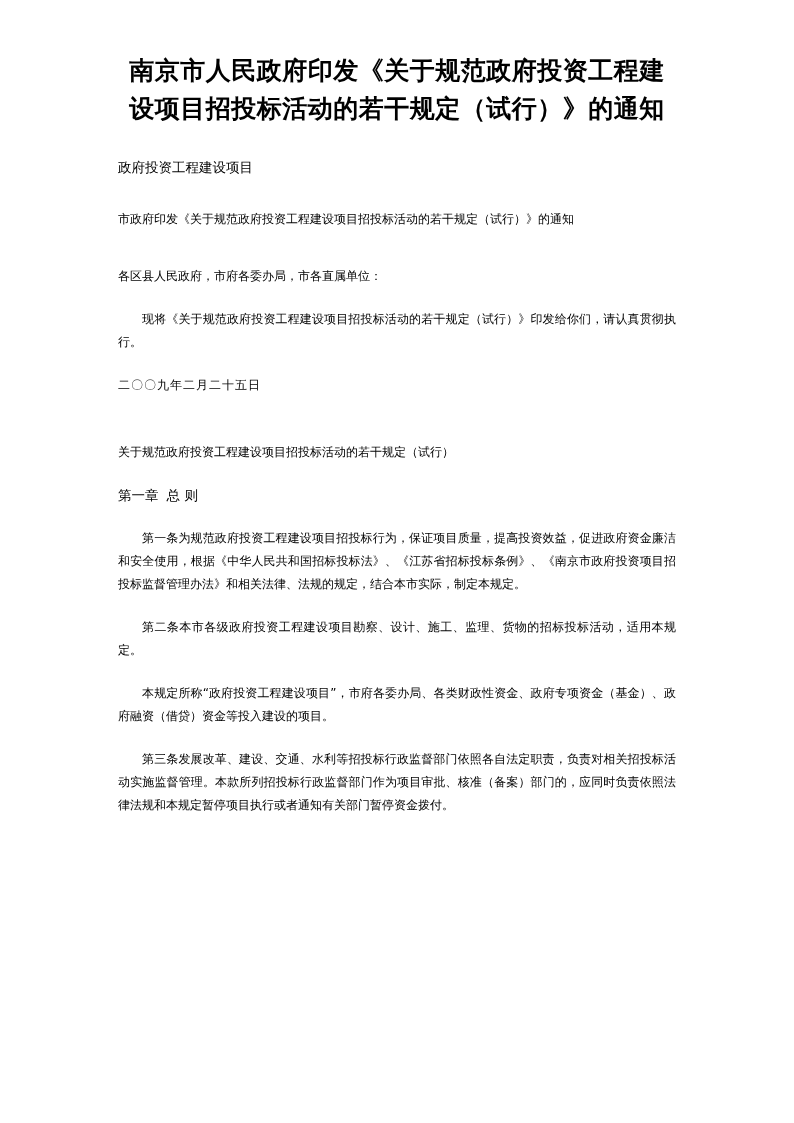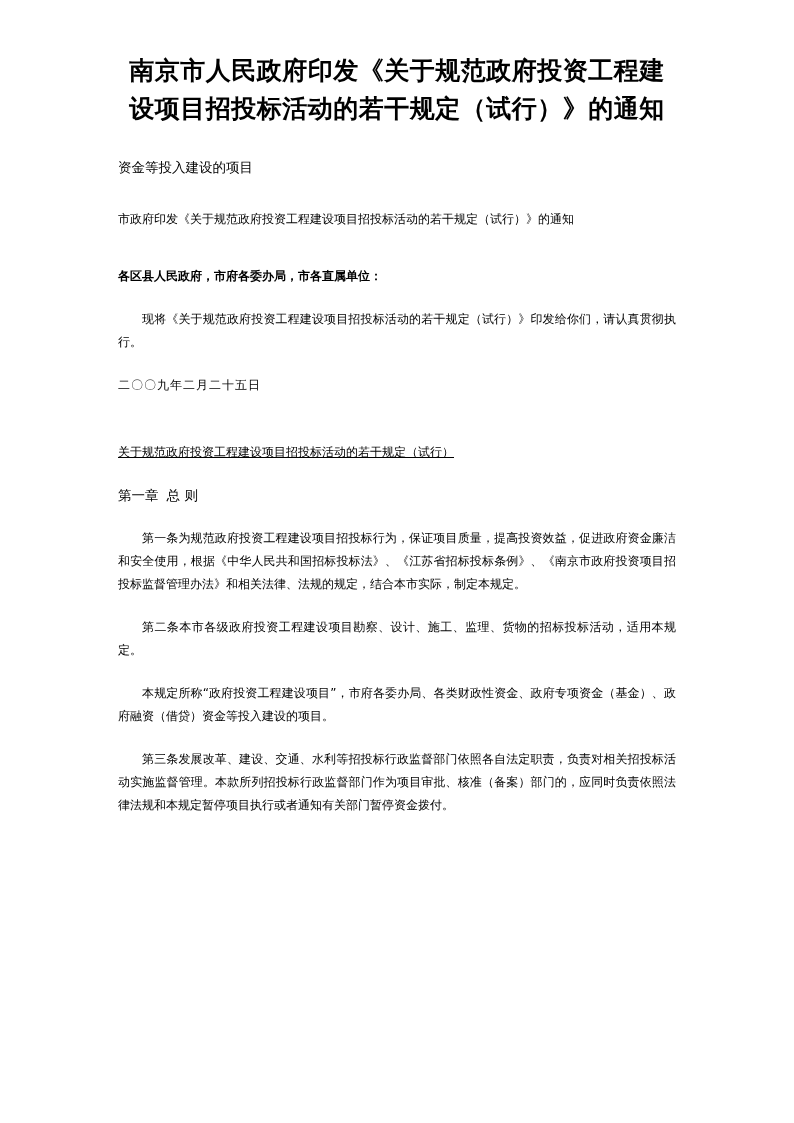--- a/index.html
+++ b/index.html
@@ -38,25 +38,23 @@
     font-size: 12px;
     line-height: 23px;
     margin: 0 0 20px 0;
     text-align: justify;
   }
   p.indent {
     text-indent: 2em;
   }
   p.gap-top {
     margin-top: 34px;
-    font-weight: bold;
   }
   p.gap-big {
     margin-top: 44px;
-    text-decoration: underline;
   }
   p.spaced-date {
     letter-spacing: 1px;
   }
   .chapter {
     font-size: 13.5px;
     line-height: 23px;
     margin: 0 0 20px 0;
   }
   .chapter .sp {
@@ -64,21 +62,21 @@
     width: 0.6em;
   }
 </style>
 </head>
 <body>
 
 <div class="page">
 
   <h1 class="doc-title">南京市人民政府印发《关于规范政府投资工程建设项目招投标活动的若干规定（试行）》的通知</h1>
 
-  <div class="source">资金等投入建设的项目</div>
+  <div class="source">政府投资工程建设项目</div>
 
   <p class="body">市政府印发《关于规范政府投资工程建设项目招投标活动的若干规定（试行）》的通知</p>
 
 
   <p class="body gap-top">各区县人民政府，市府各委办局，市各直属单位：</p>
 
   <p class="body indent">现将《关于规范政府投资工程建设项目招投标活动的若干规定（试行）》印发给你们，请认真贯彻执行。</p>
 
   <p class="body spaced-date">二〇〇九年二月二十五日</p>
 

